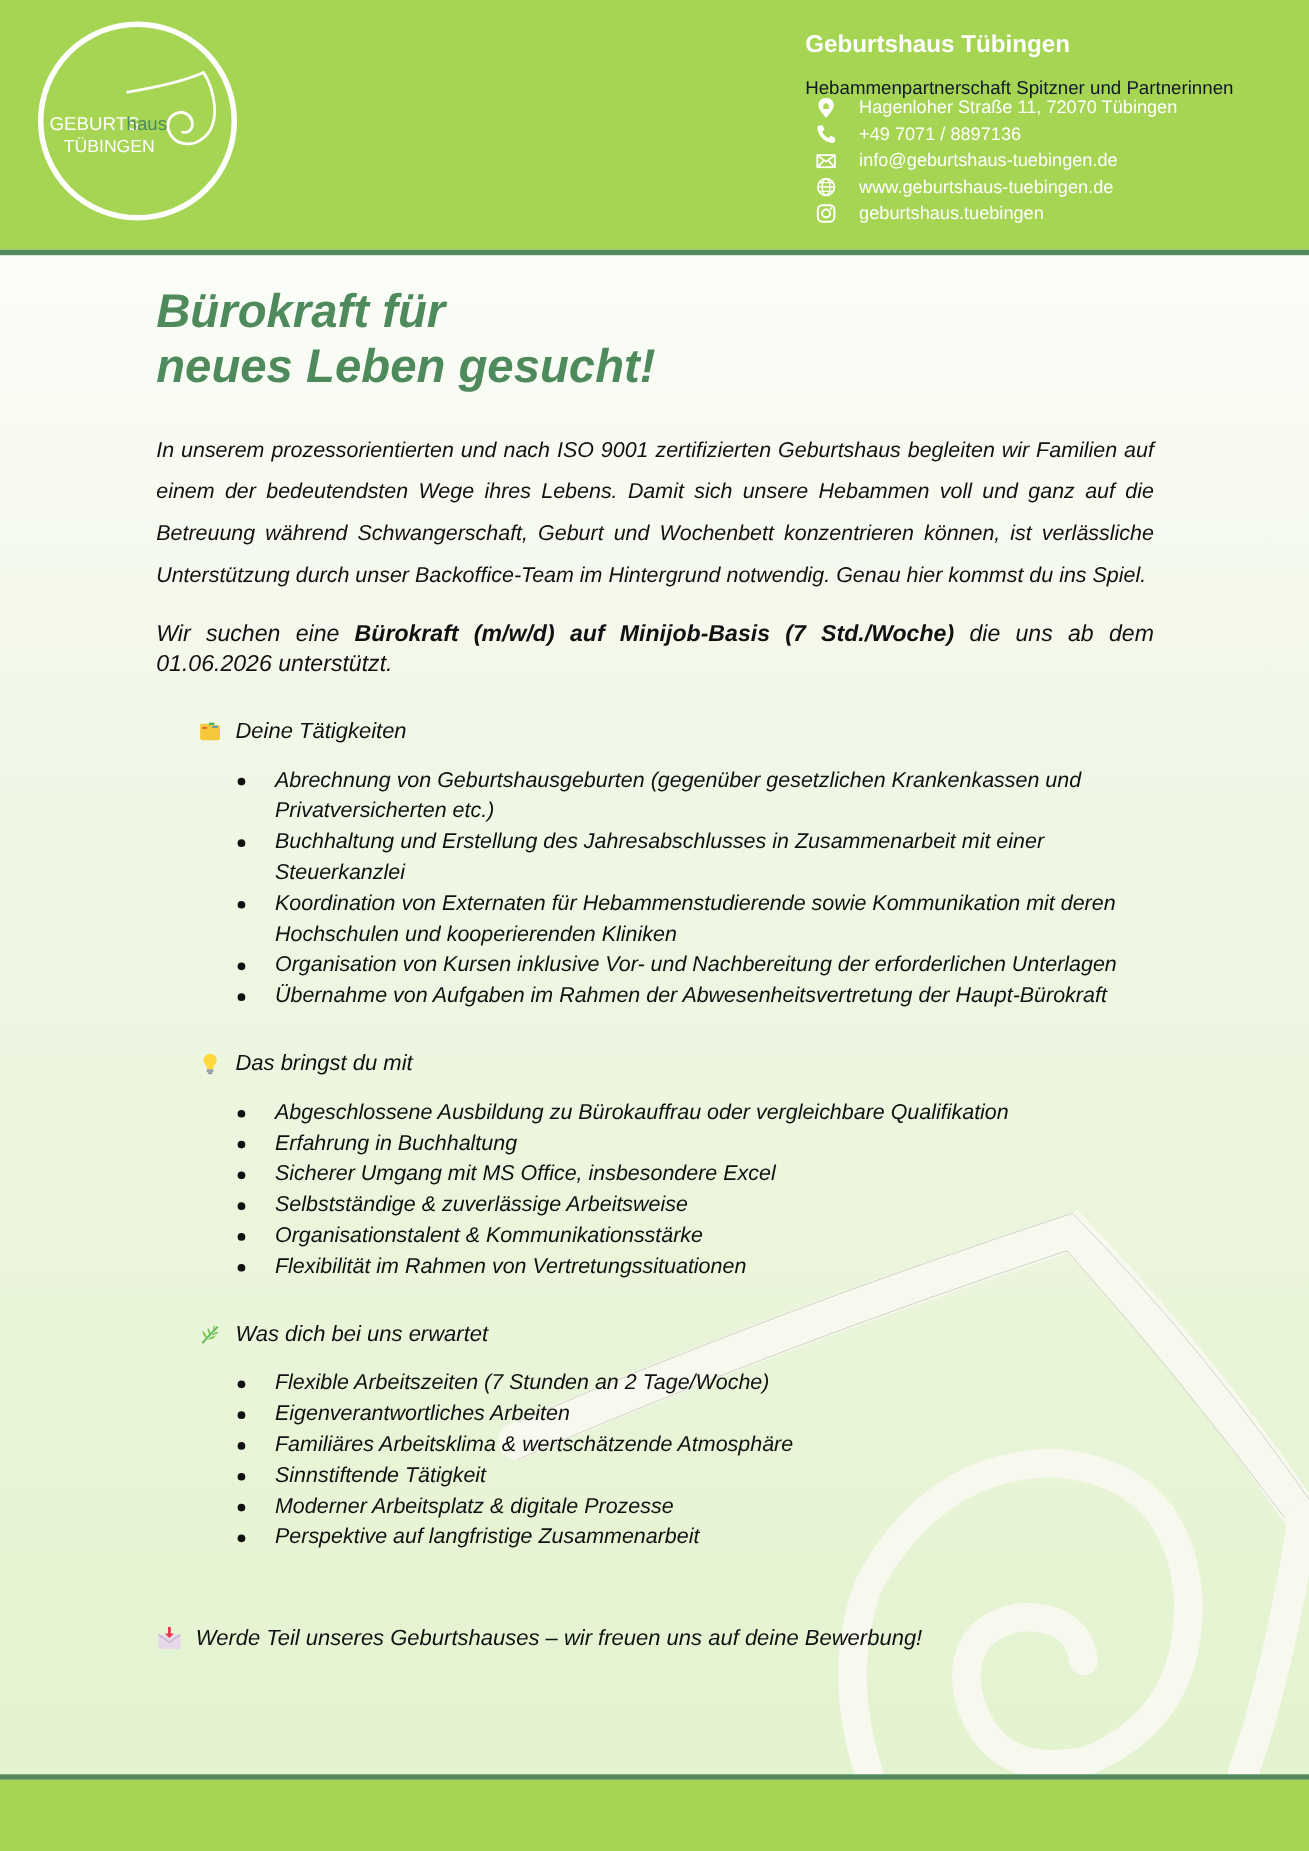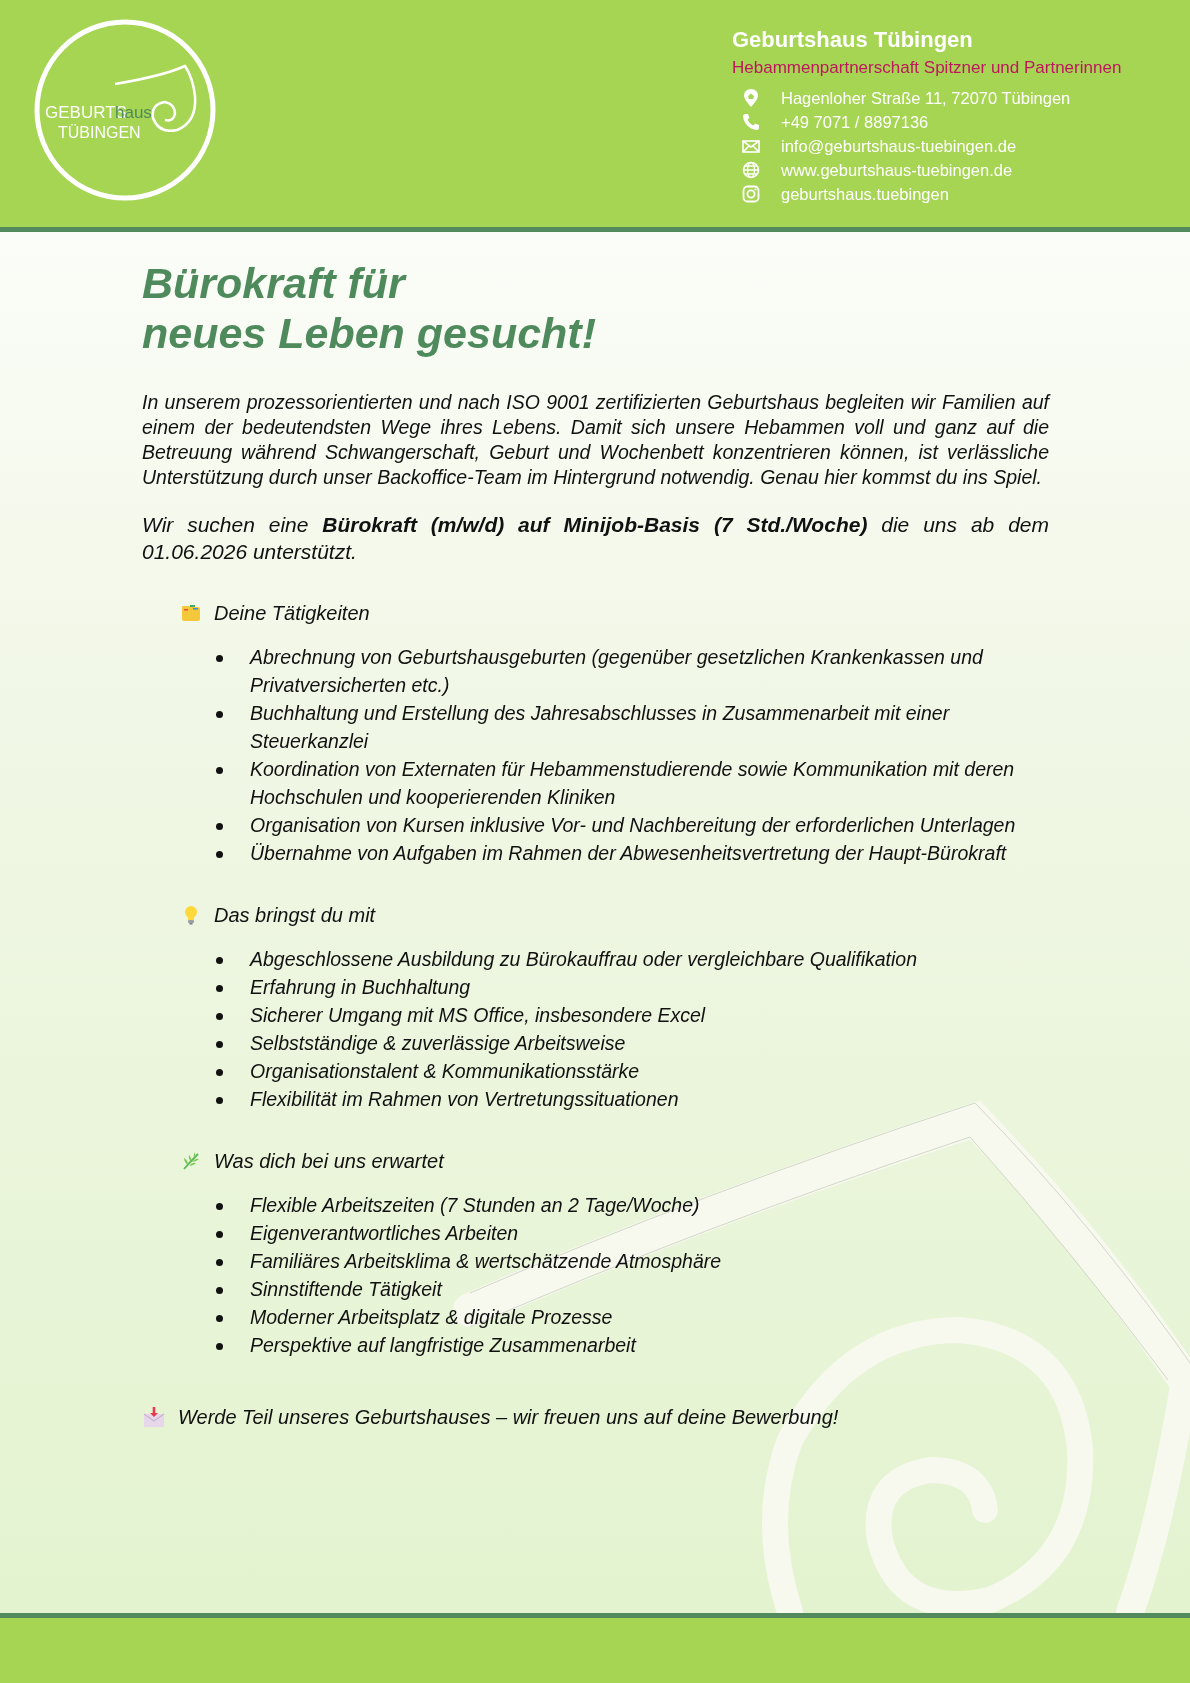--- a/index.html
+++ b/index.html
@@ -11,42 +11,42 @@
     .header {
       position: absolute; left: 0; top: 0; width: 1190px; height: 227px;
       background: #a6d554;
     }
     .header-rule { position: absolute; left: 0; top: 227px; width: 1190px; height: 5px; background: #528a5e; }
     .logo { position: absolute; left: 33px; top: 18px; width: 184px; height: 184px; }
     .org {
       position: absolute; left: 732px; top: 27px; width: 440px;
     }
     .org-name { font-size: 22px; font-weight: bold; color: #fff; line-height: 26px; }
-    .org-sub { font-size: 17px; color: #be185d; line-height: 22px; margin-top: 4px; margin-left: 0; }
+    .org-sub { font-size: 17px; color: #0f172a; line-height: 22px; margin-top: 16px; margin-left: 0; }
     .contacts { position: absolute; left: 741px; top: 86px; }
     .contact { display: flex; align-items: center; height: 24px; font-size: 16.5px; color: #fff; }
     .contact .ico { width: 20px; height: 20px; margin-right: 20px; display: flex; align-items: center; justify-content: center; }
     .contact svg { width: 20px; height: 20px; }
 
     .deco { position: absolute; left: 0; top: 0; width: 1190px; height: 1683px; pointer-events: none; }
 
     .content { position: absolute; left: 142px; top: 258px; width: 907px; font-style: italic; }
     h1 { margin: 0; font-size: 43px; line-height: 50px; color: #4e8a5c; font-weight: bold; }
-    .intro { margin-top: 32px; font-size: 19.5px; line-height: 25px; text-align: justify; }
+    .intro { margin-top: 32px; font-size: 19.5px; line-height: 38px; text-align: justify; }
     .intro2 { font-size: 21px; line-height: 27px; text-align: justify; }
     .section { margin-left: 38px; }
     .sec-title { display: flex; align-items: center; font-size: 20px; line-height: 28px; margin-top: 34px; }
     .sec-title .emoji { width: 22px; height: 22px; margin-right: 12px; display: flex; align-items: center; justify-content: center; }
     .sec-title svg { width: 22px; height: 22px; }
     ul { margin: 16px 0 0 0; padding: 0 0 0 70px; list-style: none; }
     li { position: relative; font-size: 19.5px; line-height: 28px; }
     li::before {
       content: ""; position: absolute; left: -34px; top: 12px; width: 7px; height: 7px; border-radius: 50%; background: #111;
     }
-    .cta { display: flex; align-items: center; font-size: 20px; line-height: 28px; margin-top: 44px; }
+    .cta { display: flex; align-items: center; font-size: 20px; line-height: 28px; margin-top: 64px; }
     .cta .emoji { width: 24px; height: 24px; margin-right: 12px; }
 
     .footer-rule { position: absolute; left: 0; top: 1613px; width: 1190px; height: 5px; background: #528a5e; }
     .footer { position: absolute; left: 0; top: 1618px; width: 1190px; height: 65px; background: #a6d554; }
   </style>
 </head>
 <body>
 
 <div class="header">
   <svg class="logo" viewBox="0 0 184 184">

